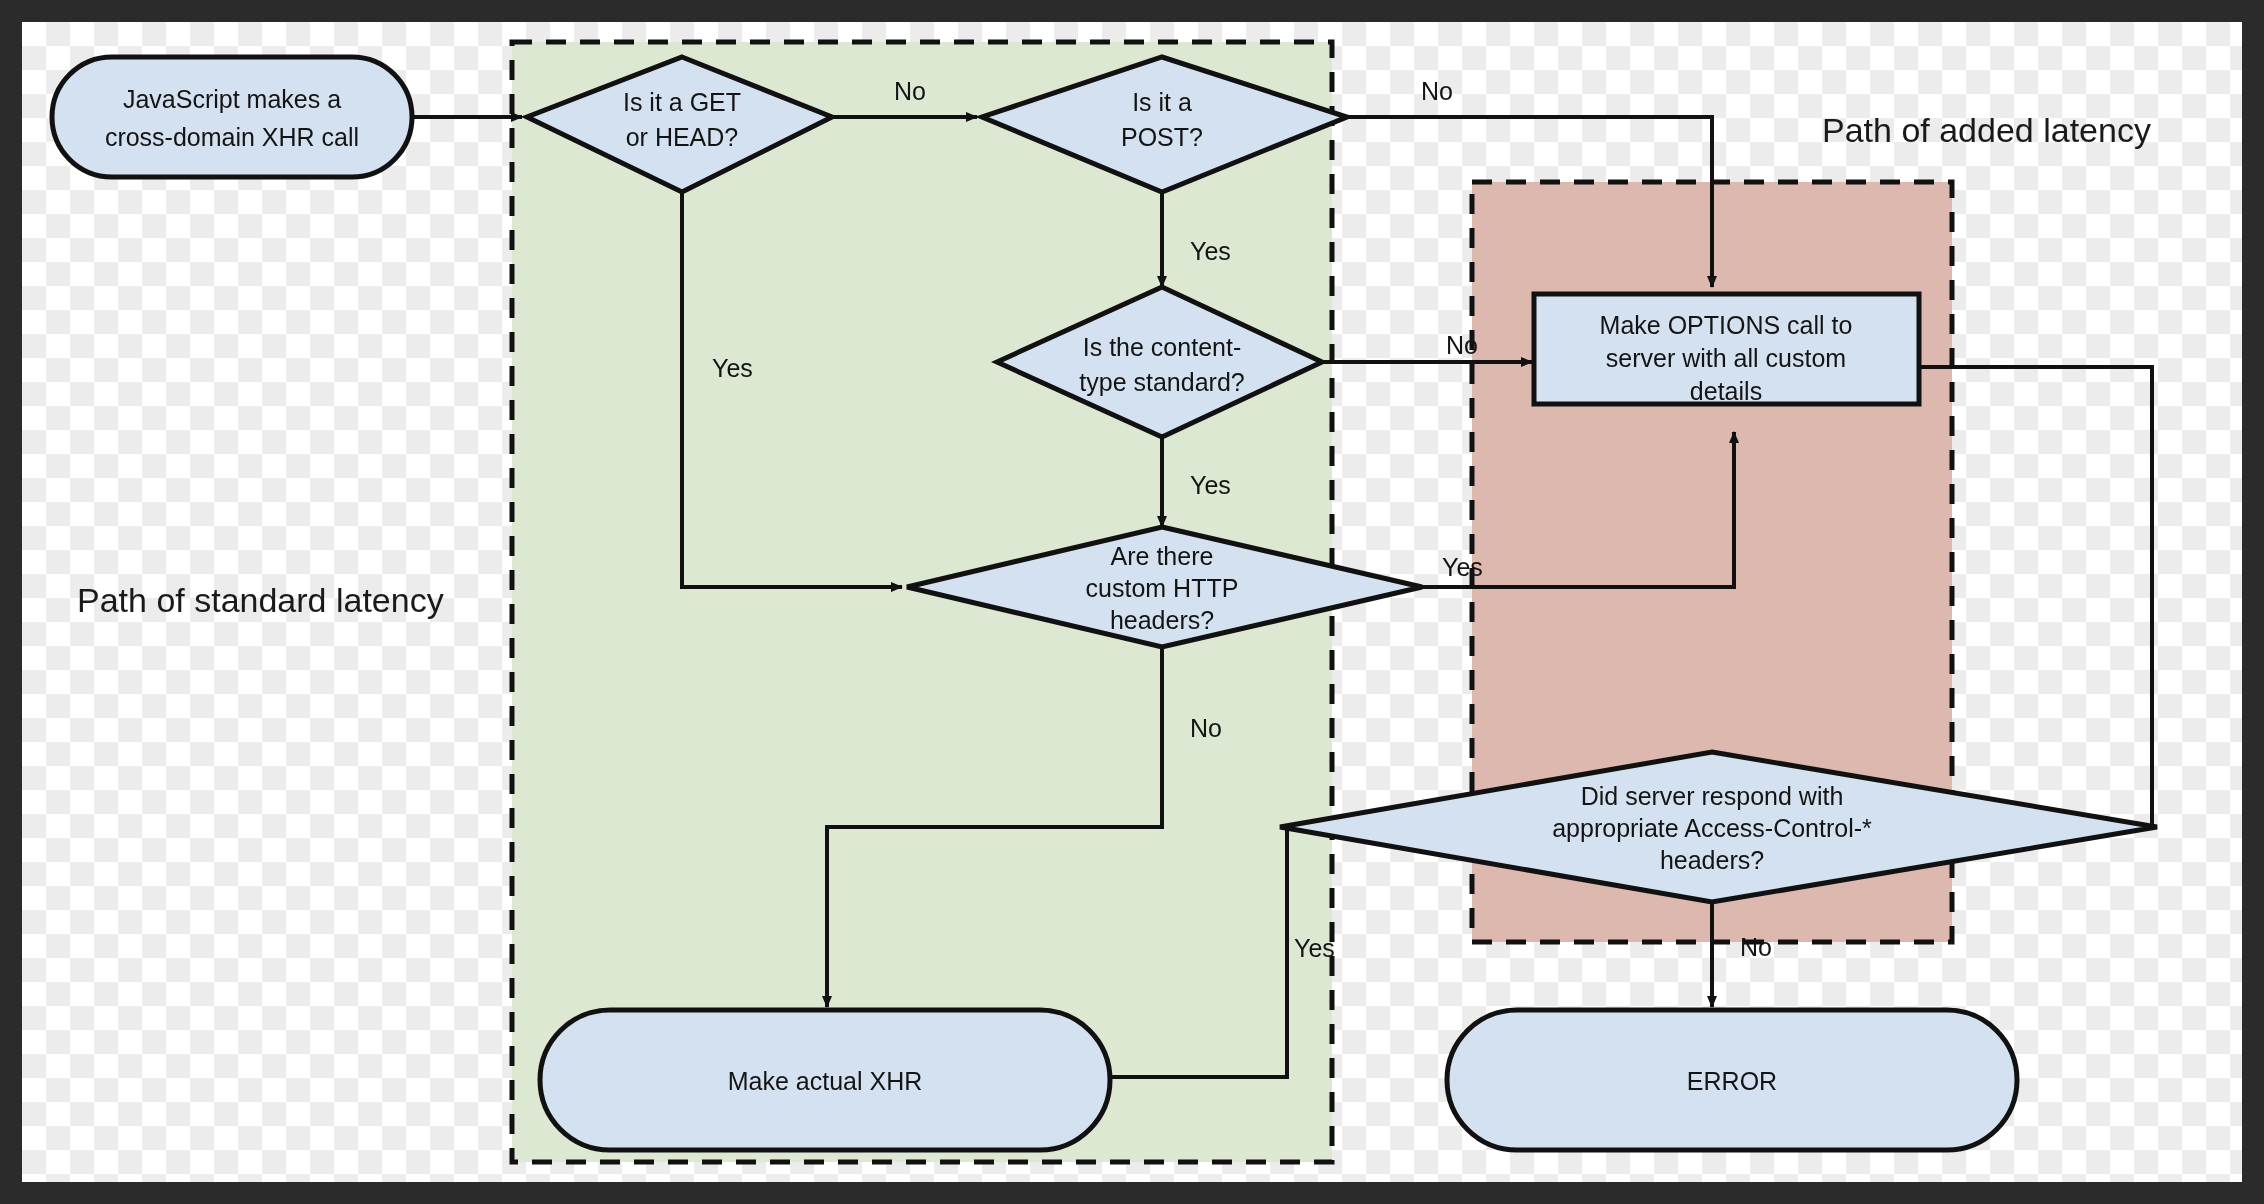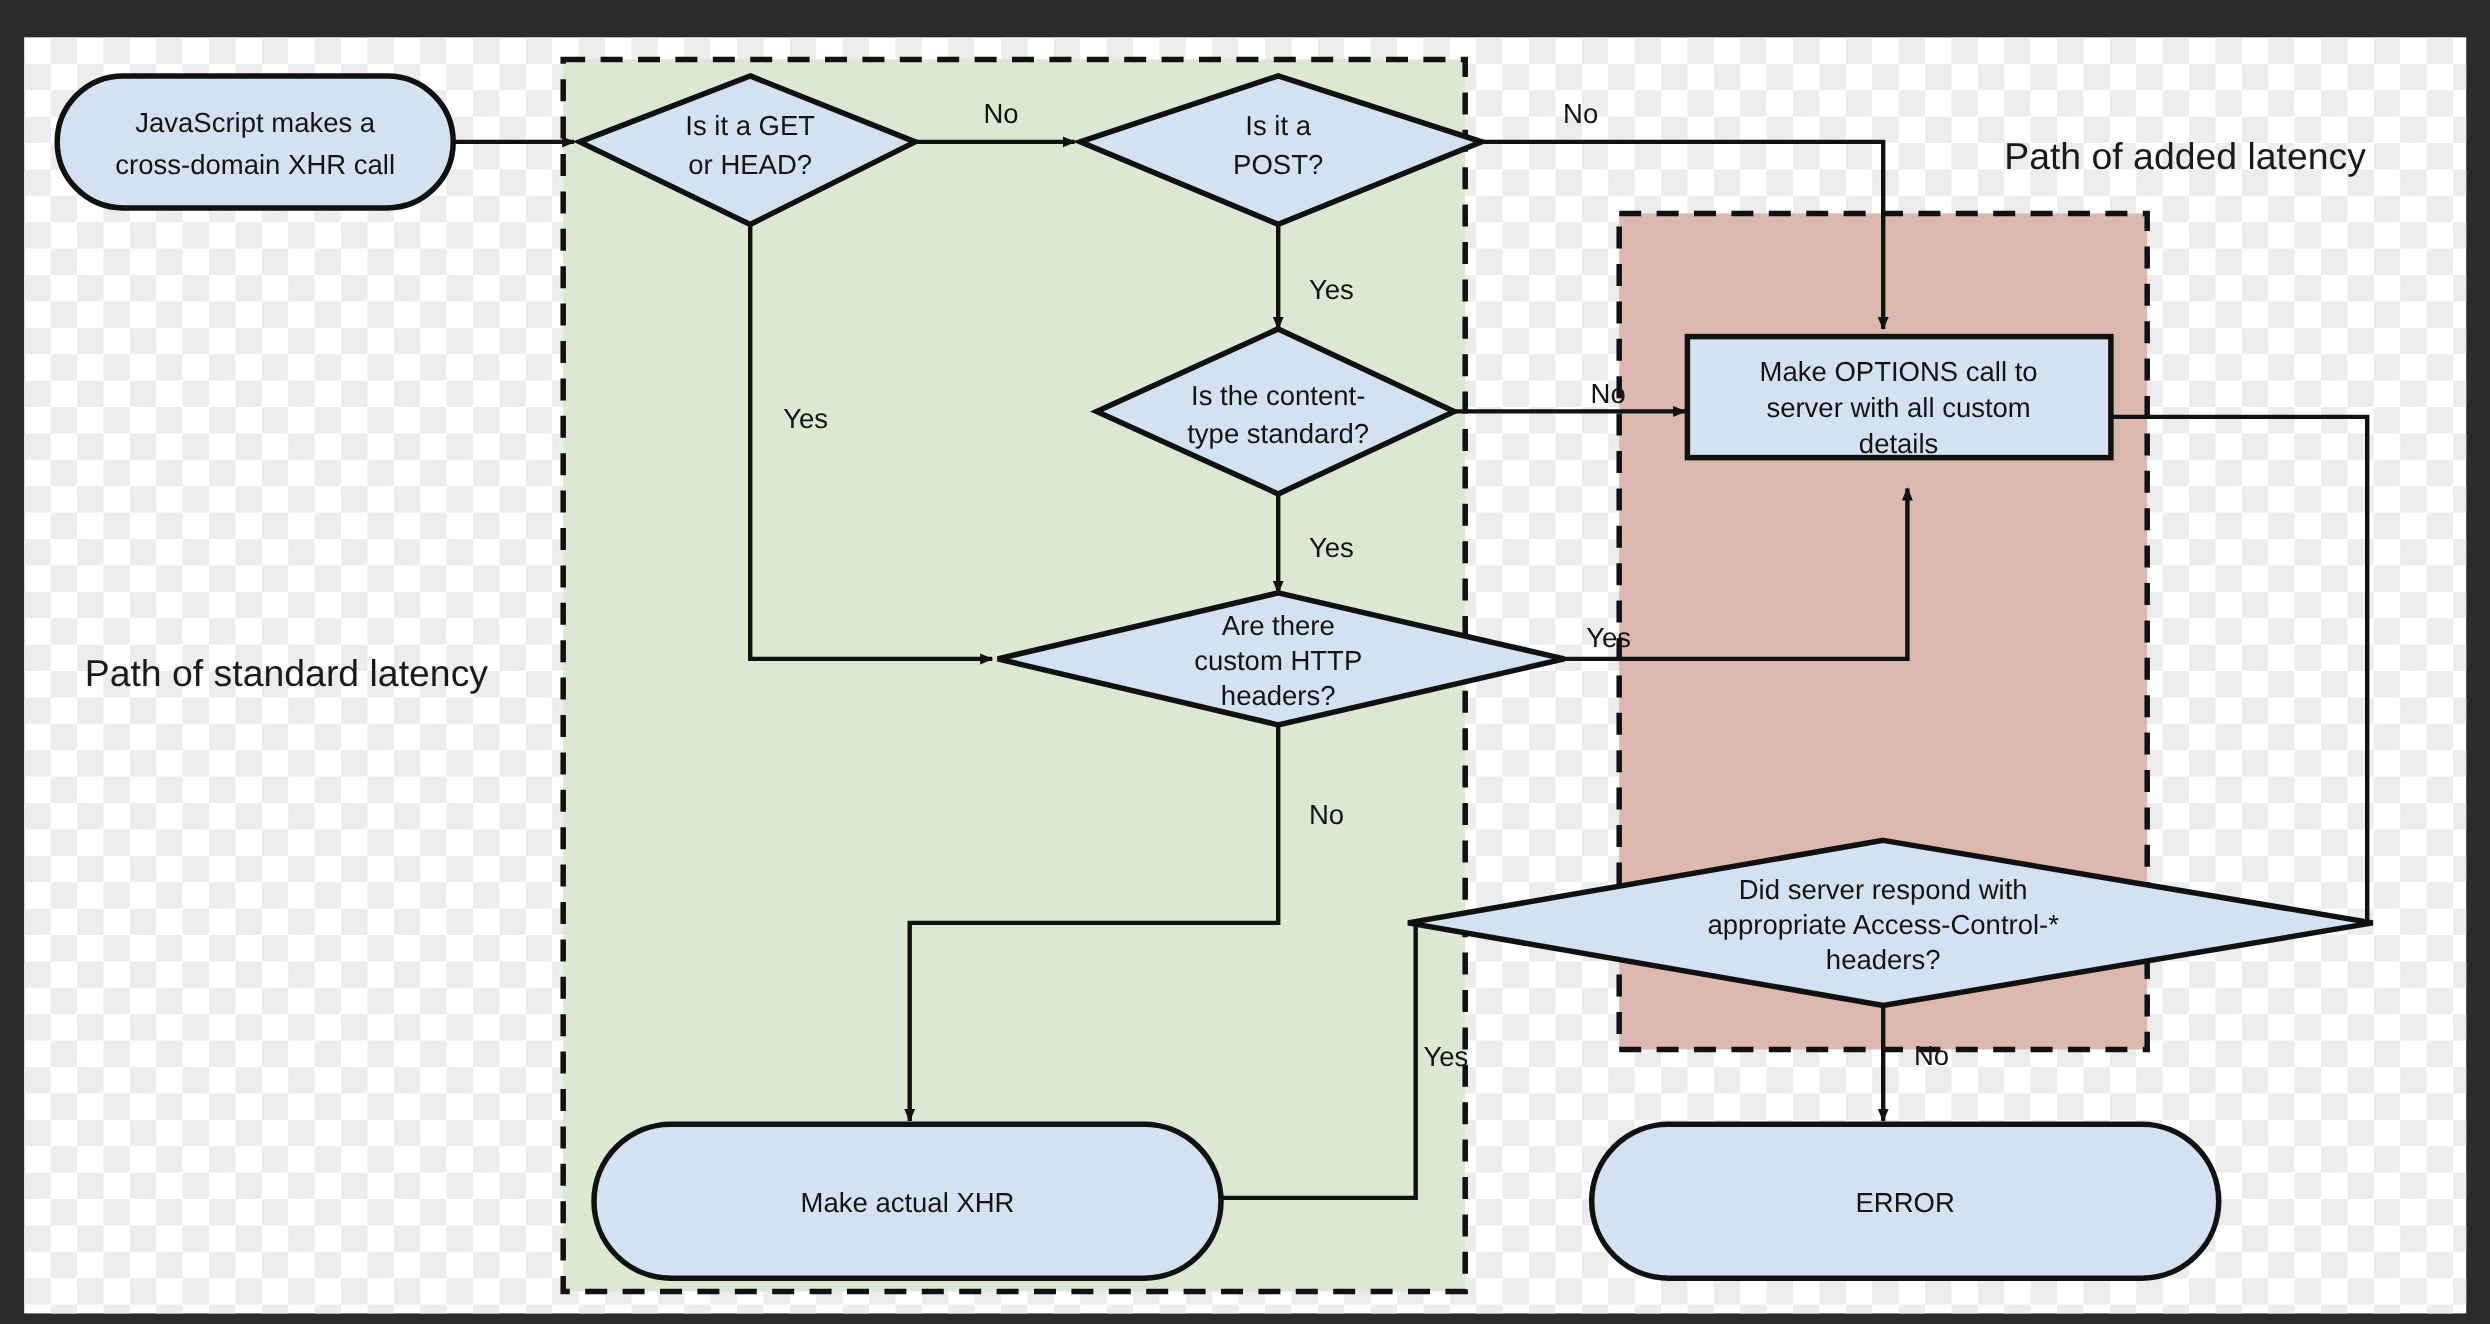--- a/index.html
+++ b/index.html
@@ -8,21 +8,21 @@
     background: #2b2b2b;
   }
   body {
     width: 2264px;
     height: 1204px;
     overflow: hidden;
     font-family: "Liberation Sans", sans-serif;
   }
   #frame {
     position: absolute;
-    left: 0; top: 12px;
+    left: 0; top: 0;
     width: 2264px;
     height: 924px;
     background: #2b2b2b;
   }
   #canvas {
     position: absolute;
     left: 22px;
     top: 22px;
     width: 2220px;
     height: 1160px;

